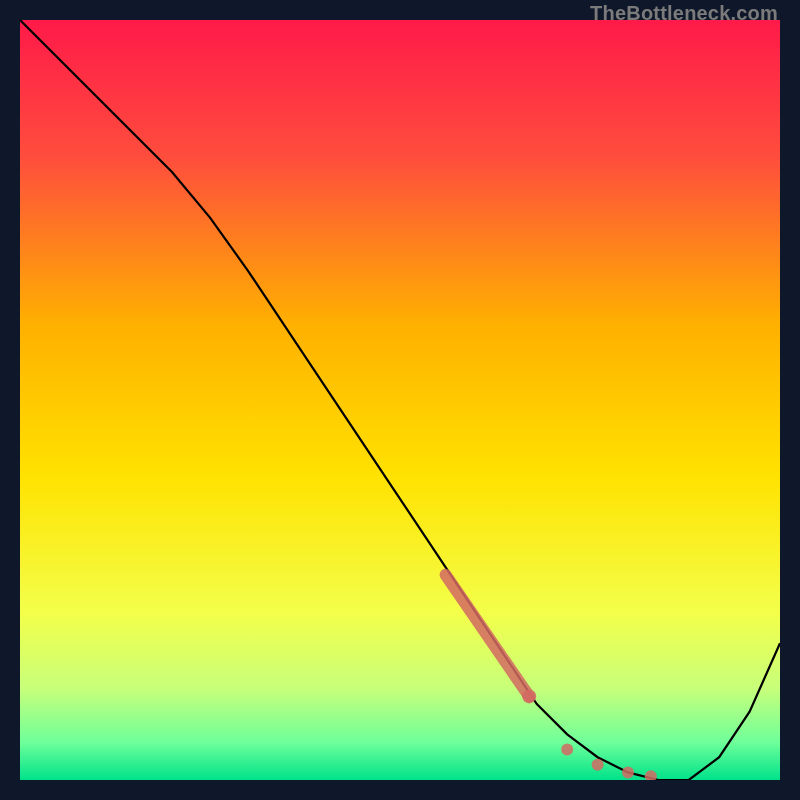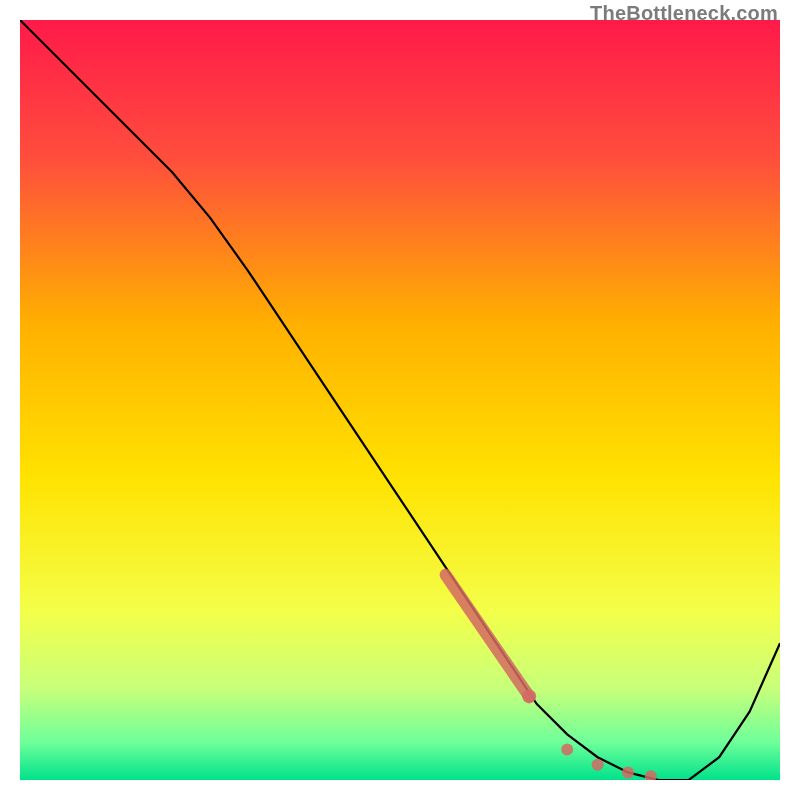--- a/index.html
+++ b/index.html
@@ -10,21 +10,21 @@
     background: #000;
     overflow: hidden;
     font-family: Arial, Helvetica, sans-serif;
   }
   .frame {
     position: absolute;
     top: 0;
     left: 0;
     width: 800px;
     height: 800px;
-    background: #ffffff;
+    background: #0f172a;
   }
   .plot {
     position: absolute;
     top: 20px;
     left: 20px;
     width: 760px;
     height: 760px;
   }
   .watermark {
     position: absolute;

